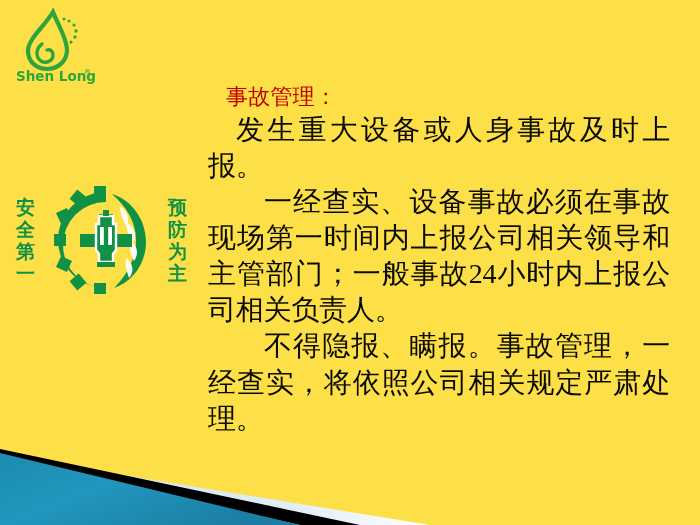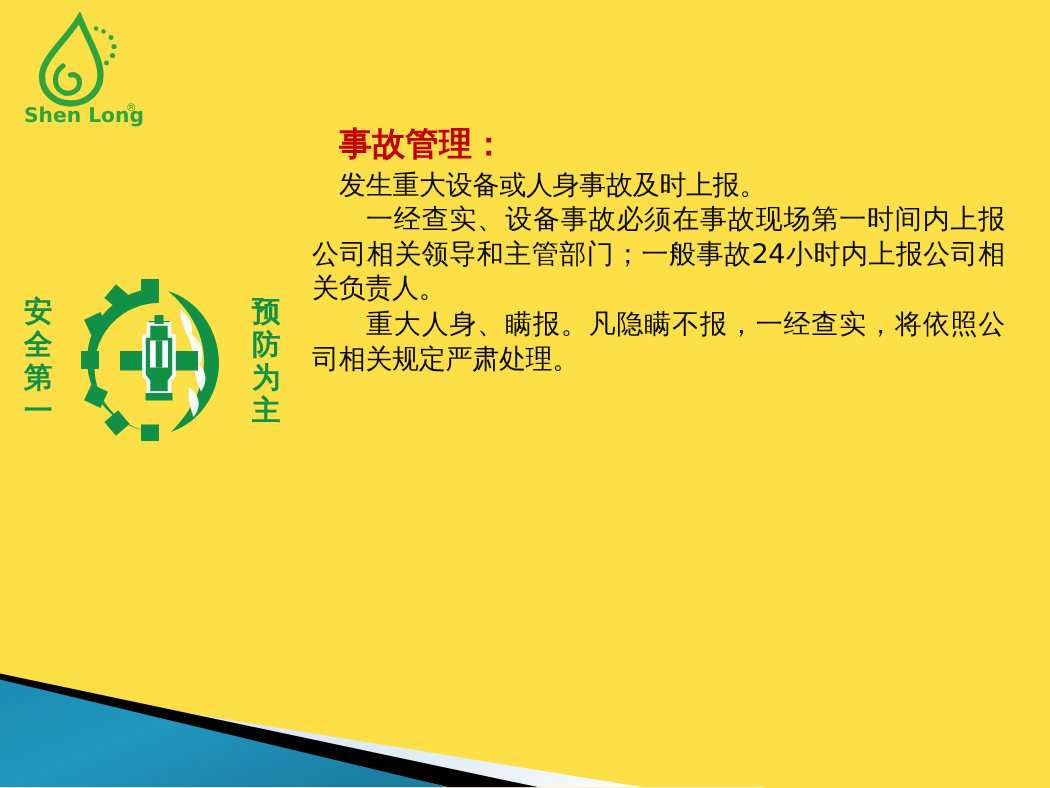--- a/index.html
+++ b/index.html
@@ -43,37 +43,38 @@
 
   
   .content {
     position: absolute;
     left: 208px;
     top: 84px;
     width: 462px;
   }
   .section-heading {
     color: #C00000;
-    font-weight: bold;
+    font-weight: normal;
     font-size: 22px;
     line-height: 1.22;
     margin: 0 0 1px 0;
     padding-left: 18px;
     letter-spacing: 0.2px;
     white-space: nowrap;
   }
   .para {
     color: #0a0a0a;
-    font-size: 18px;
+    font-size: 28px;
     line-height: 1.29;
     margin: 0;
     text-indent: 2em;
     letter-spacing: -0.2px;
     text-align: justify;
     text-justify: inter-character;
+    font-family: Liberation Serif, serif;
   }
   .para.first { text-indent: 1em; }
 
   
   .banner {
     position: absolute;
     left: 0;
     bottom: 0;
     width: 700px;
     height: 100px;
@@ -159,21 +160,21 @@
         <text x="160" y="72">为</text>
         <text x="160" y="94">主</text>
       </g>
     </svg>
   </div>
 
   <div class="content">
     <div class="section-heading">事故管理：</div>
     <p class="para first">发生重大设备或人身事故及时上报。</p>
     <p class="para">一经查实、设备事故必须在事故现场第一时间内上报公司相关领导和主管部门；一般事故24小时内上报公司相关负责人。</p>
-    <p class="para">重大人身、瞒报。凡隐瞒不报，一经查实，将依照公司相关规定严肃处理。</p>
+    <p class="para">不得隐报、瞒报。事故管理，一经查实，将依照公司相关规定严肃处理。</p>
   </div>
 
   <div class="banner">
     <svg viewBox="0 0 700 100" preserveAspectRatio="none" xmlns="http://www.w3.org/2000/svg" aria-hidden="true">
       <defs>
         <linearGradient id="blueGrad" x1="0" y1="0" x2="1" y2="0.6">
           <stop offset="0%" stop-color="#1C8CB0"></stop>
           <stop offset="45%" stop-color="#2196BE"></stop>
           <stop offset="100%" stop-color="#1B7FA4"></stop>
         </linearGradient>

